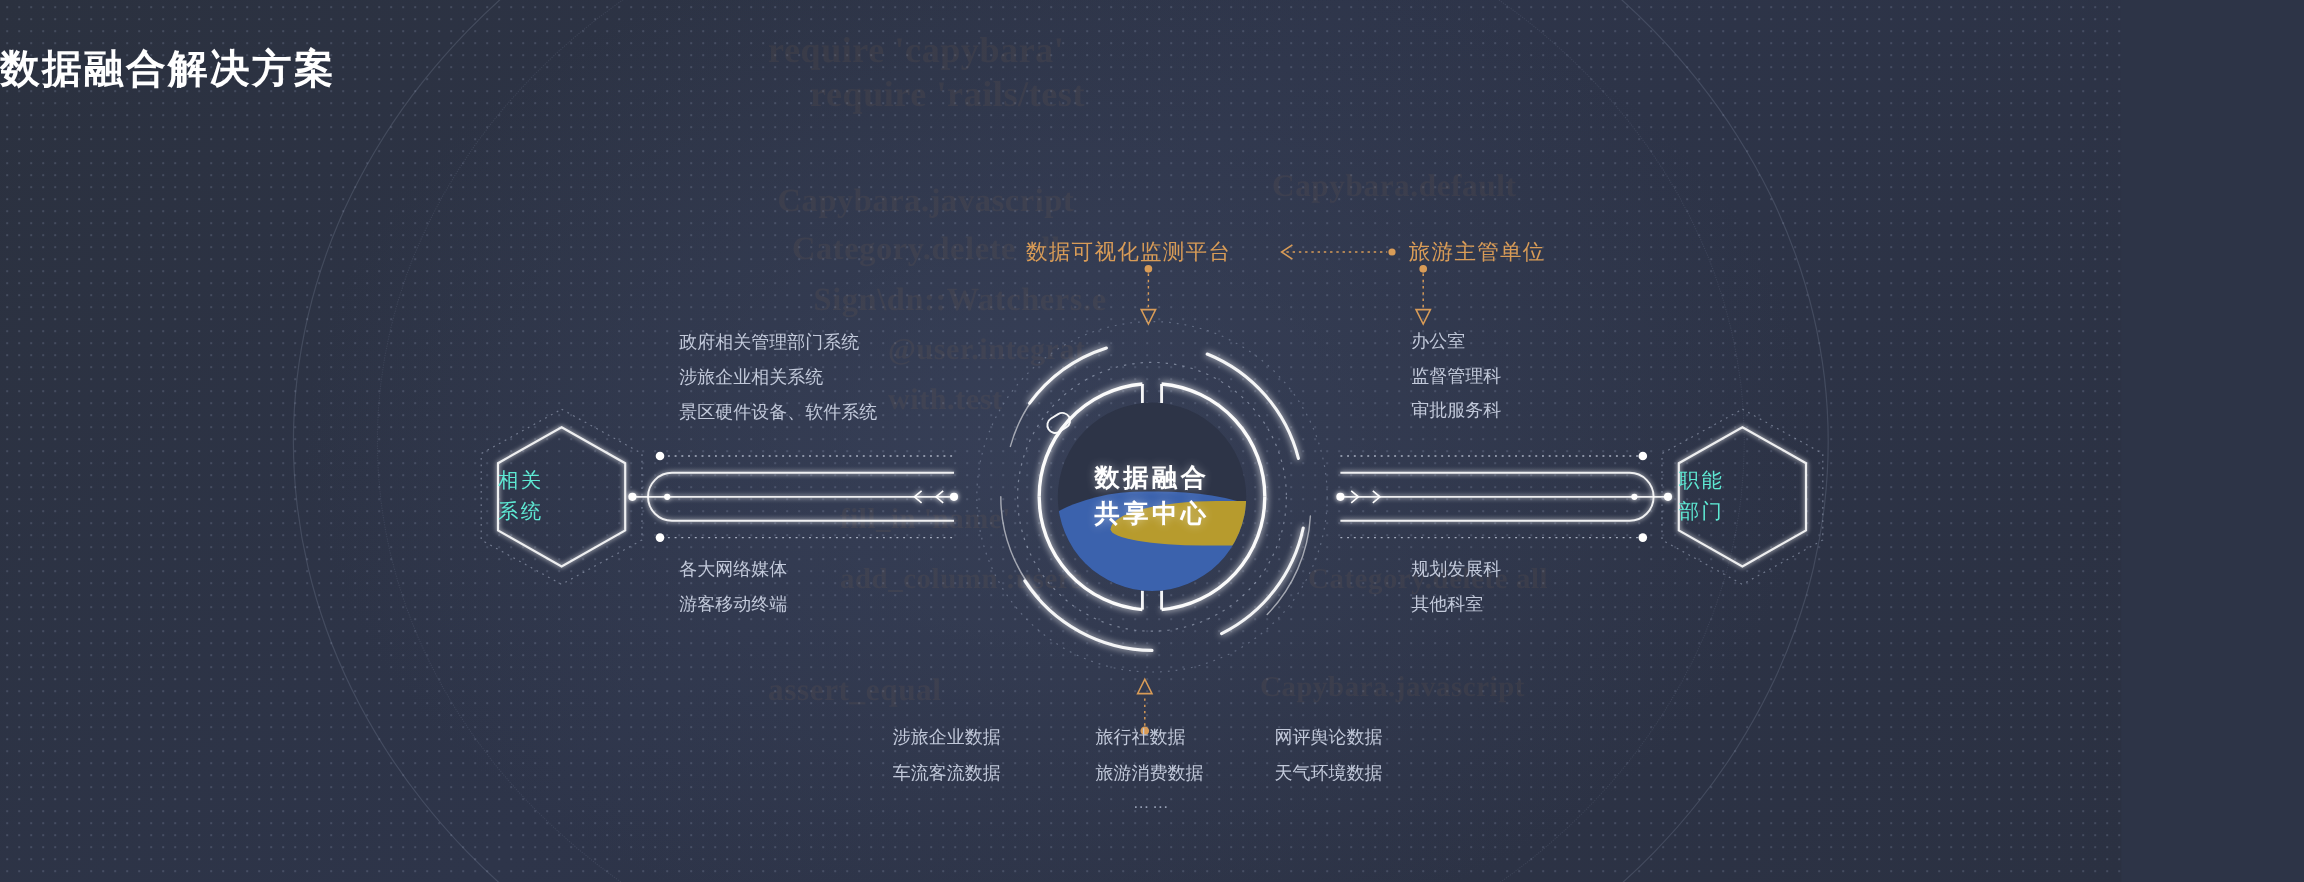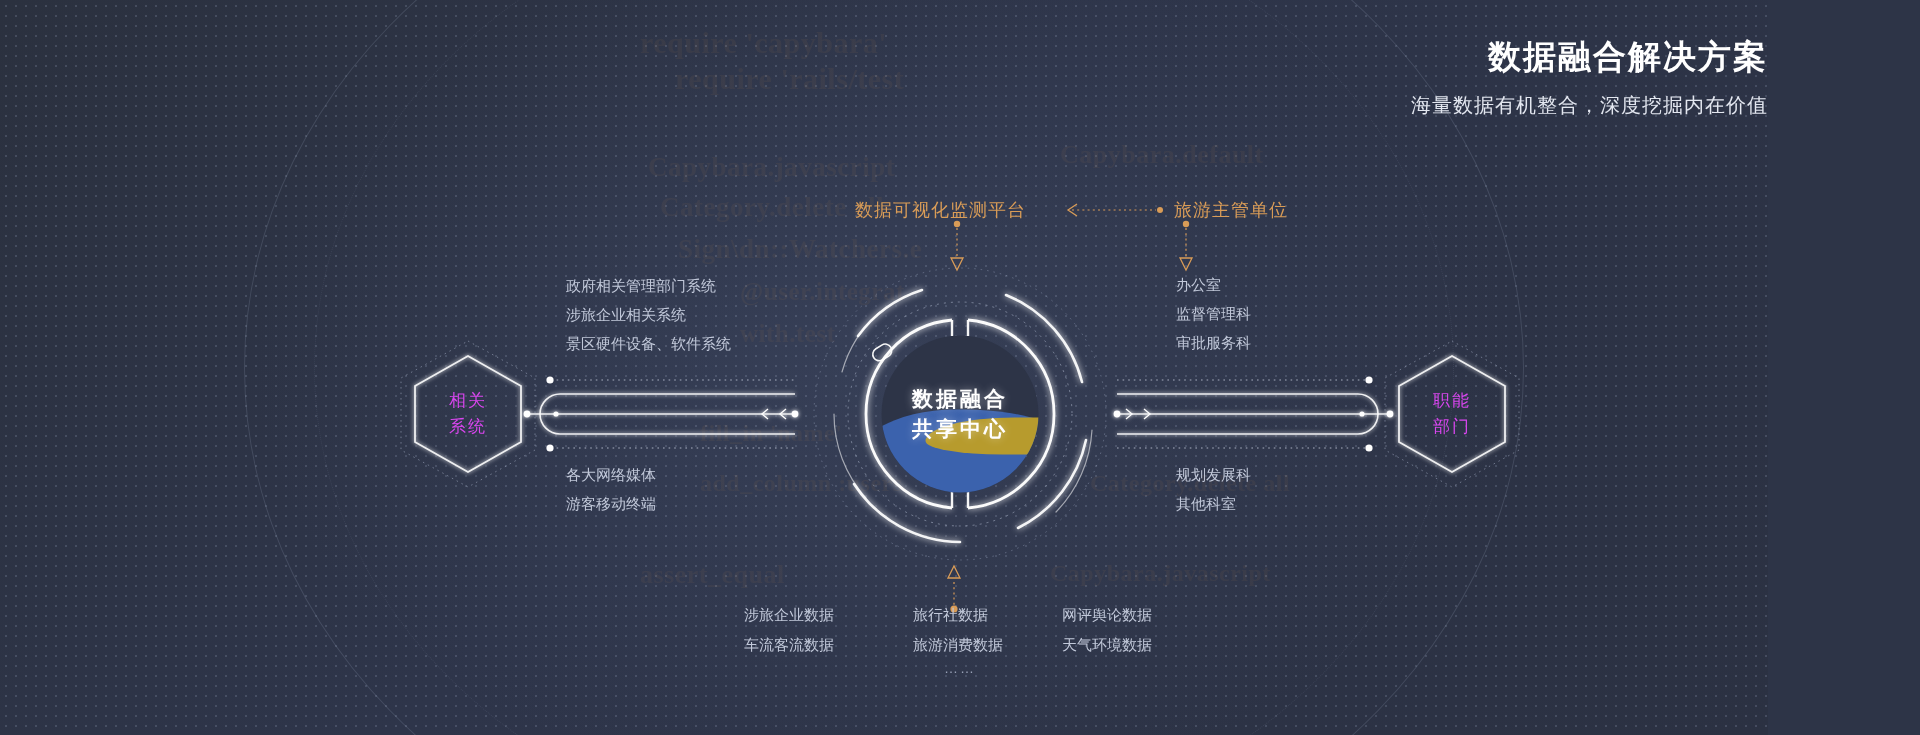--- a/index.html
+++ b/index.html
@@ -50,21 +50,21 @@
   .big-ellipse2 {
     position:absolute;
     left:50%; top:50%;
     width:1140px; height:960px;
     transform:translate(-50%,-50%);
     border:1px dotted rgba(185,196,222,.10);
     border-radius:50%;
   }
 
   
-  .header { position:absolute; left:0; right:0; top:34px; text-align:right; z-index:9; }
+  .header { position:absolute; left:0; right:0; top:34px; text-align:left; z-index:9; }
   .title {
     font-size:33px; font-weight:bold; color:#ffffff; letter-spacing:2px;
     line-height:46px;
   }
   .subtitle {
     margin-top:12px;
     font-size:20px; color:#e3e7f0; letter-spacing:1px; font-weight:normal;
   }
 
   
@@ -103,21 +103,21 @@
   
   .hex {
     position:absolute; top:414px; transform:translate(-50%,-50%);
     width:106px; height:118px; z-index:8;
   }
   .hex.left  { left:468px; }
   .hex.right { left:1452px; }
   .hex svg { position:absolute; left:-18px; top:-16px; overflow:visible; }
   .hex-label {
     position:absolute; left:0; right:0; top:50%; transform:translateY(-50%);
-    text-align:center; color:#d946ef; font-size:17px; line-height:26px;
+    text-align:left; color:#5eead4; font-size:17px; line-height:26px;
     letter-spacing:2px; font-weight:normal;
   }
 
   
   .links { position:absolute; left:0; top:0; width:1920px; height:735px; z-index:6; overflow:visible; }
 
   
   .col { position:absolute; z-index:9; }
   .col .ln {
     color:#c2c9da; font-size:15px; line-height:29px; white-space:nowrap;
@@ -164,21 +164,20 @@
     <span style="left:700px;  top:420px; font-size:24px;">fill_in 'name'</span>
     <span style="left:700px;  top:470px; font-size:24px;">add_column :users</span>
     <span style="left:640px;  top:560px; font-size:26px;">assert_equal</span>
     <span style="left:1060px; top:140px; font-size:26px;">Capybara.default</span>
     <span style="left:1090px; top:470px; font-size:24px;">Category.delete all</span>
     <span style="left:1050px; top:560px; font-size:24px;">Capybara.javascript</span>
   </div>
 
   <div class="header">
     <div class="title">数据融合解决方案</div>
-    <div class="subtitle">海量数据有机整合，深度挖掘内在价值</div>
   </div>
 
   <svg class="links">
     <defs>
       <filter id="softglow" x="-60%" y="-60%" width="220%" height="220%">
         <feGaussianBlur stdDeviation="2.2" result="b"></feGaussianBlur>
         <feMerge>
             <feMergeNode in="b"></feMergeNode>
             <feMergeNode in="SourceGraphic"></feMergeNode>
           </feMerge>

